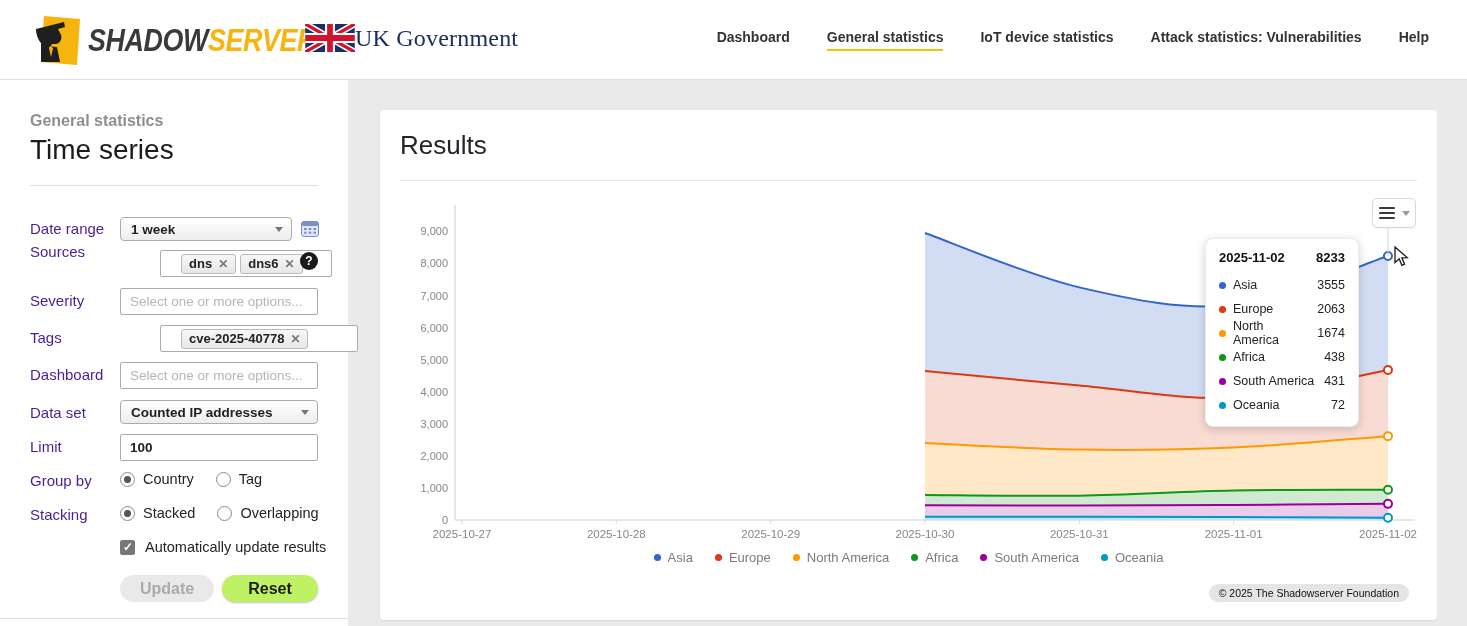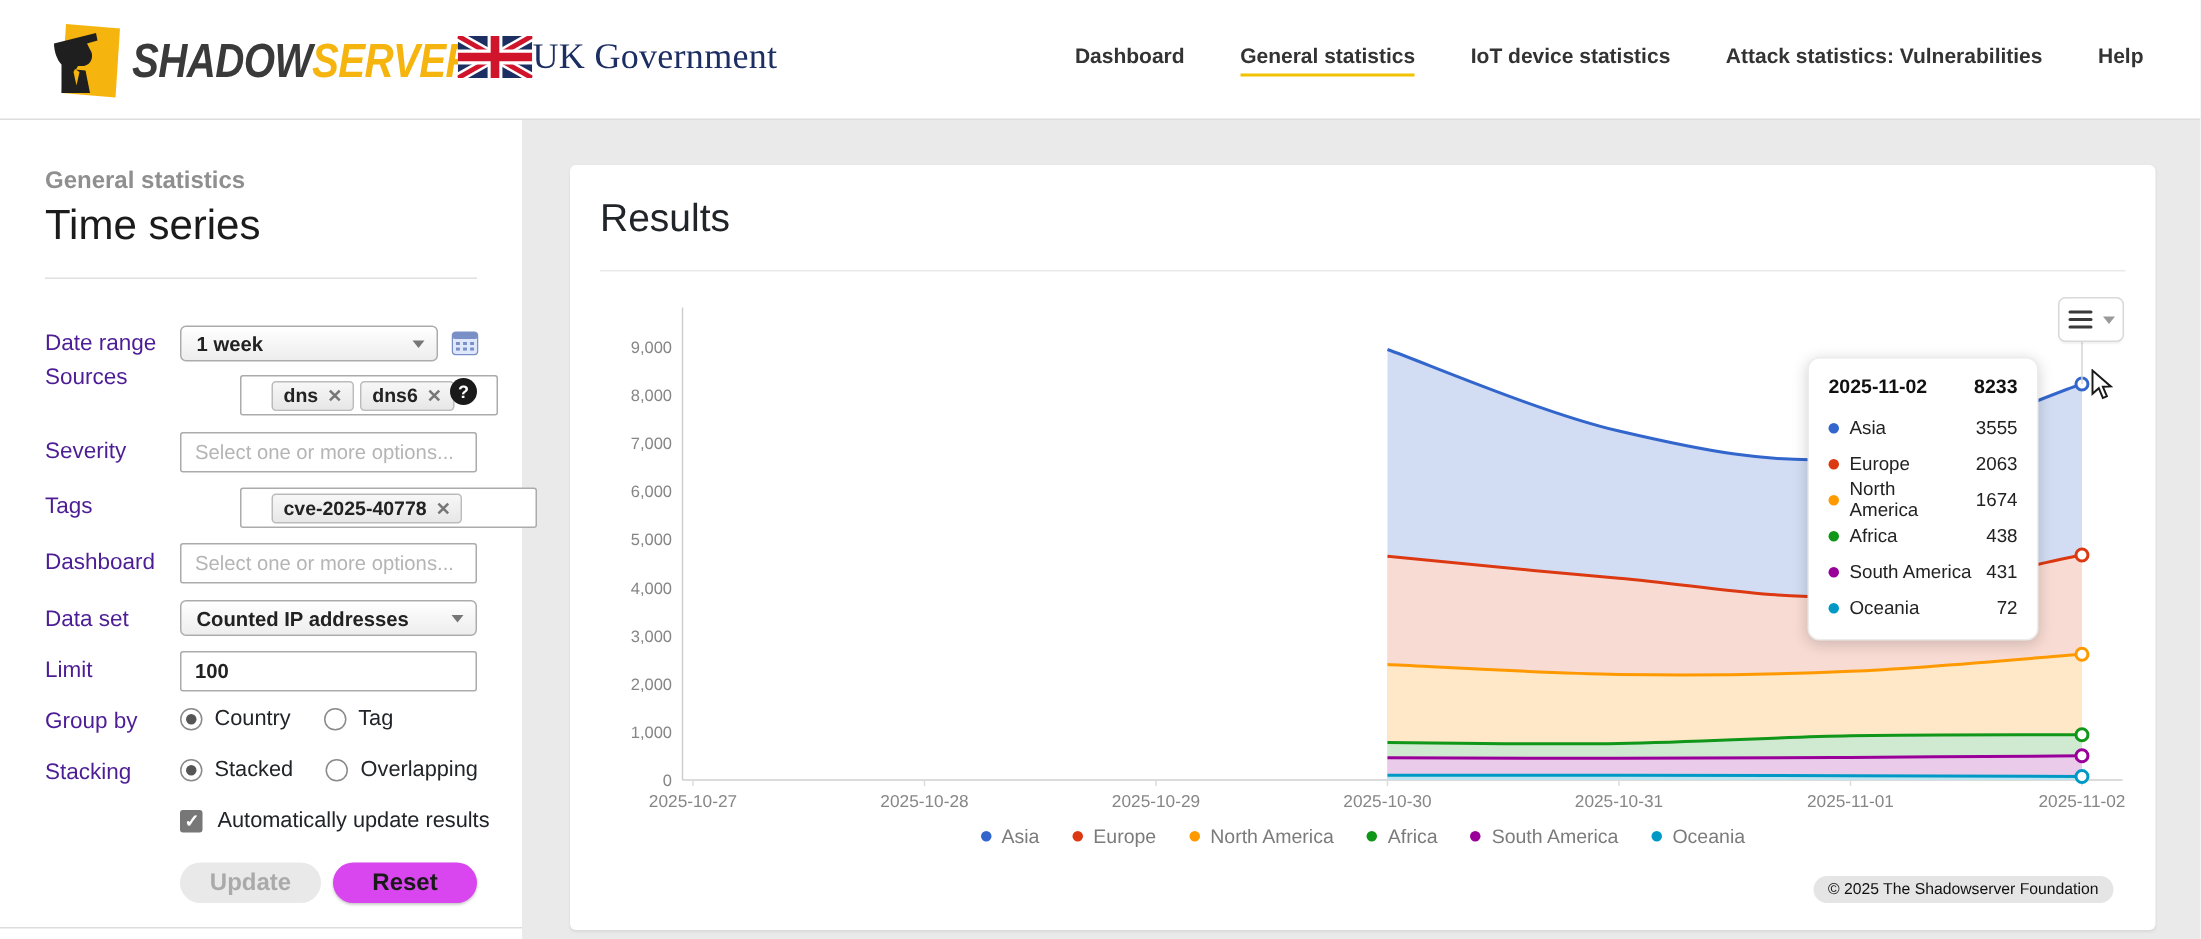--- a/index.html
+++ b/index.html
@@ -50,21 +50,21 @@
   .radio.checked::after { content:""; position:absolute; left:3px; top:3px; width:7px; height:7px;
                           border-radius:50%; background:#555; }
   .radio-label { font-size:14.5px; color:#212529; margin-right:14px; }
   .checkbox { width:15px; height:15px; background:#fff; border:1px solid #8a8a8a; border-radius:2px;
               display:inline-block; position:relative; cursor:pointer; flex:none; }
   .checkbox.on { background:#777; border-color:#777; }
   .checkbox.on::after { content:"✓"; position:absolute; left:2px; top:-1px; color:#fff; font-size:12px; font-weight:700; }
   .btn { position:absolute; height:27px; border:none; border-radius:14px; font-size:16px; font-weight:700;
          font-family:"Liberation Sans",sans-serif; cursor:pointer; }
   .btn-update { left:120px; width:94px; background:#e9e9e9; color:#aaa; }
-  .btn-reset { left:222px; width:96px; background:#d946ef; color:#1a1a1a; box-shadow:0 1px 2px rgba(0,0,0,.25); }
+  .btn-reset { left:222px; width:96px; background:#bef264; color:#1a1a1a; box-shadow:0 1px 2px rgba(0,0,0,.25); }
   
   .card { position:absolute; left:380px; top:110px; width:1057px; height:510px; background:#fff;
           border-radius:4px; box-shadow:0 1px 2px rgba(0,0,0,.07); }
   .card-title { position:absolute; left:20px; top:20px; font-size:26px; color:#212529; }
   .card-divider { position:absolute; left:20px; top:70px; width:1017px; height:1px; background:#e9e9e9; }
   .chart-svg { position:absolute; left:0; top:0; width:1057px; height:510px; }
   .menu-btn { position:absolute; left:992px; top:88px; width:44px; height:30px; background:#fff;
               border:1px solid #d9d9d9; border-radius:5px; display:flex; align-items:center; justify-content:center;
               gap:7px; cursor:pointer; box-shadow:0 1px 1px rgba(0,0,0,.05); z-index:4; }
   .hamburger { width:16px; height:12px; display:flex; flex-direction:column; justify-content:space-between; }

